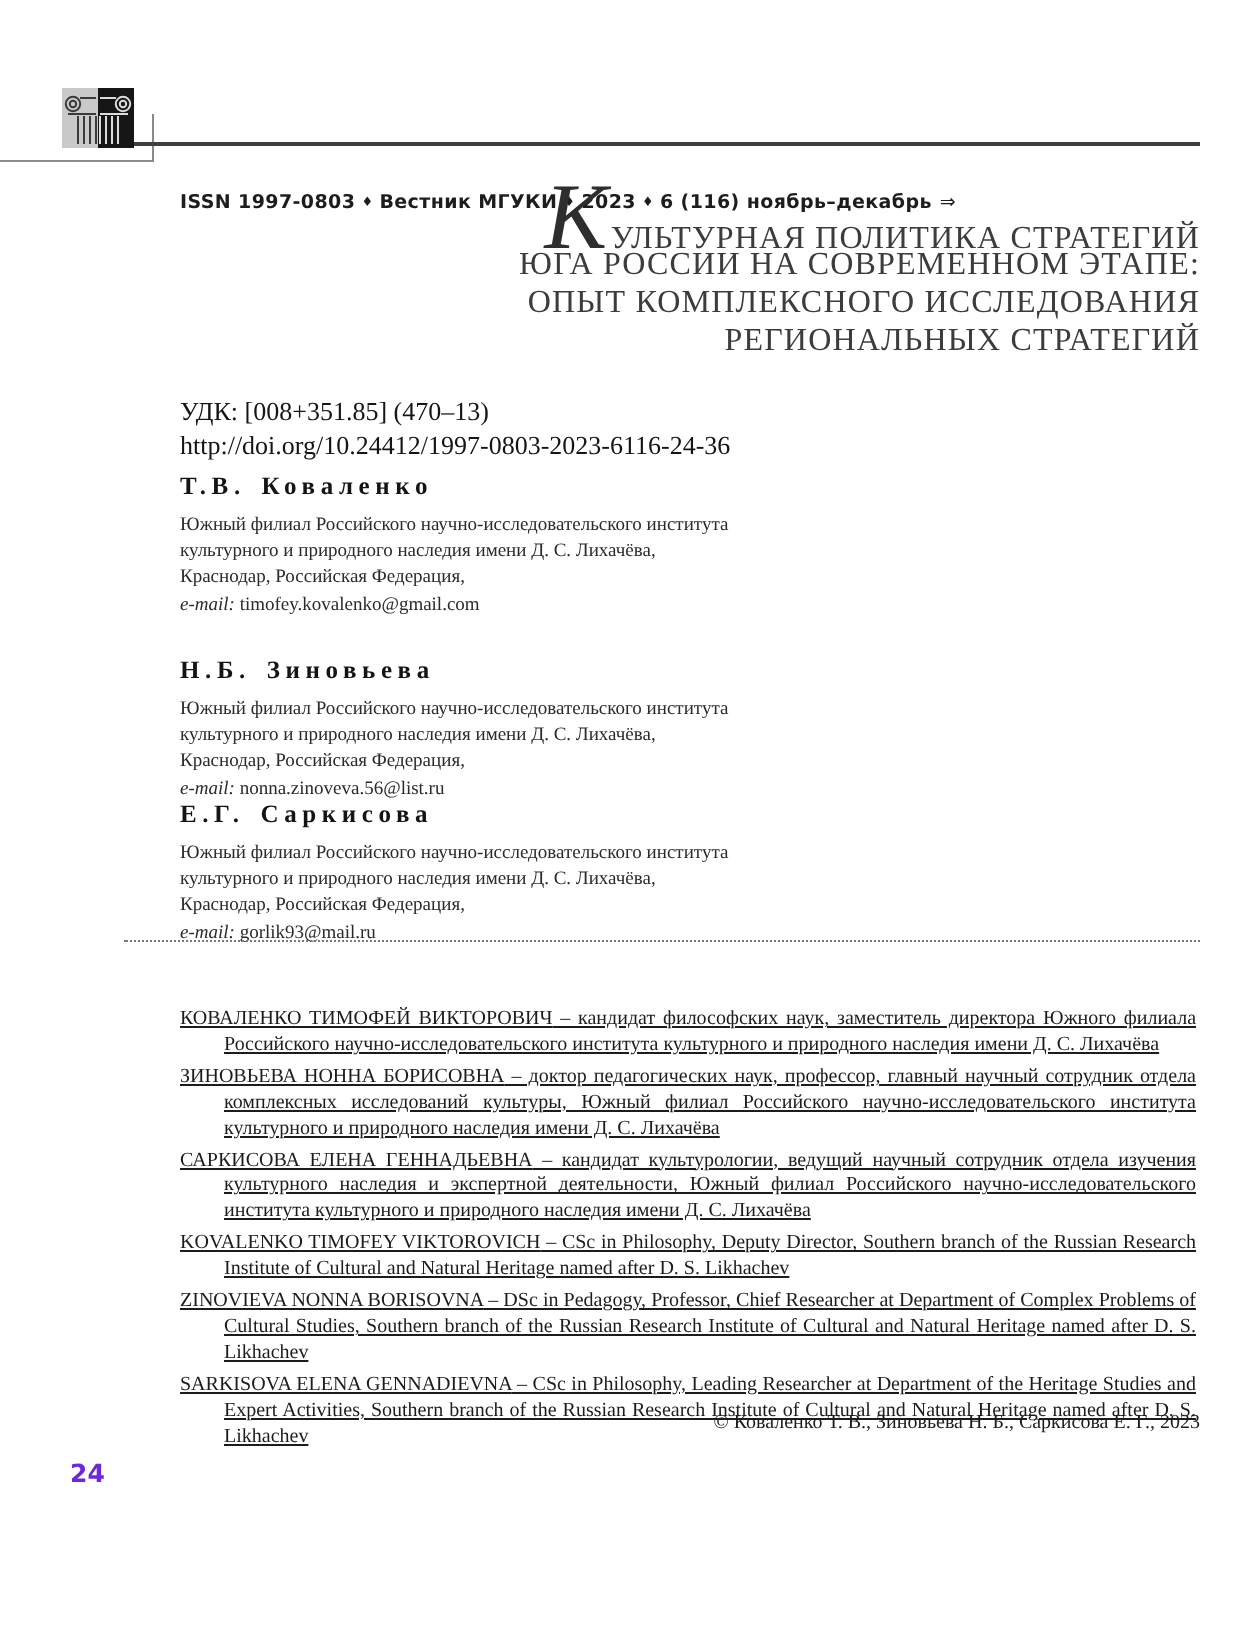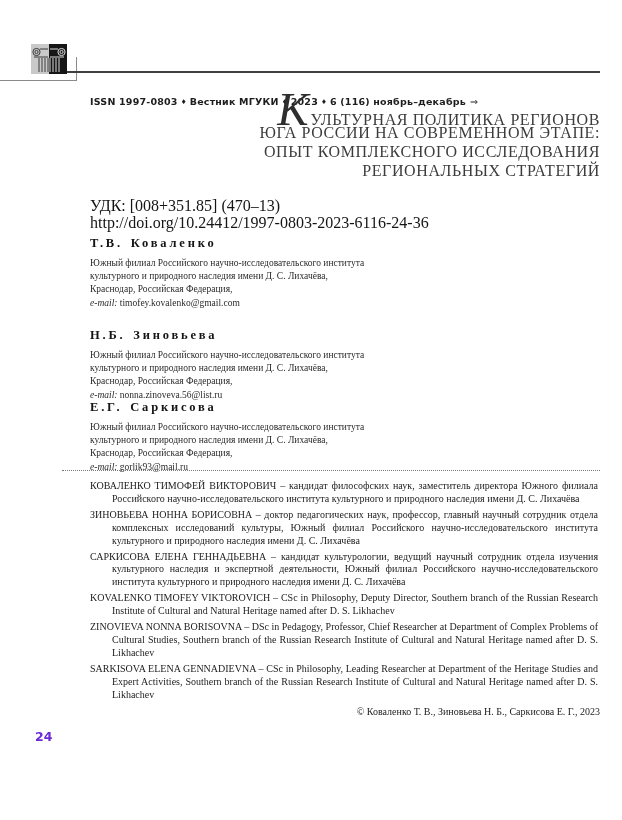--- a/index.html
+++ b/index.html
@@ -38,43 +38,43 @@
   .title .line1 {
     display:flex; justify-content:flex-end; align-items:baseline; height:37px;
   }
   .dropcap {
     font-size:47px; font-style:italic; line-height:1; letter-spacing:0;
     color:#2e2e2e; margin-right:2px;
   }
 
   
   .meta {
-    position:absolute; left:90px; top:197px; font-size:16px; line-height:17px; color:#151515;
+    position:absolute; left:90px; top:197px; font-size:13px; line-height:17px; color:#151515;
   }
   .doi { color:#151515; text-decoration:none; }
 
   
   .author { position:absolute; left:90px; }
   .author-name {
     font-weight:bold; font-size:12.5px; letter-spacing:2.8px; word-spacing:2px;
     color:#141414; margin-bottom:6px;
   }
   .affil-line { font-size:9.5px; line-height:13.2px; color:#2a2a2a; }
   .email-label { font-style:italic; }
 
   
   .dotted {
     position:absolute; left:62px; right:22px; top:470px;
     border-top:1px dotted #7a7a7a; height:0;
   }
 
   
   .bios {
-    position:absolute; left:90px; right:24px; top:480px;
-    font-size:10px; line-height:12.9px; text-align:justify; color:#1c1c1c;
+    position:absolute; left:90px; right:24px; top:504px;
+    font-size:10px; line-height:12.9px; text-align:justify; color:#1c1c1c;text-decoration:underline;
   }
   .bio { padding-left:22px; text-indent:-22px; margin:0 0 3px 0; }
 
   .copyright {
     position:absolute; right:22px; top:706px; font-size:10px; color:#1c1c1c;
   }
 
   .page-num {
     position:absolute; left:35px; top:729px;
     font-family:"DejaVu Sans", sans-serif; font-weight:bold; font-size:12.5px; color:#6d28d9;
@@ -110,21 +110,21 @@
   </svg>
 </div>
 
 <div class="header-text">
   <span>ISSN 1997-0803</span><span class="sep">♦</span><span>Вестник МГУКИ</span><span class="sep">♦</span><span>2023</span><span class="sep">♦</span><span>6 (116) ноябрь–декабрь</span><span class="arrow">⇒</span>
 </div>
 
 <div class="title">
   <div class="line1">
     <span class="dropcap">К</span>
-      <span>УЛЬТУРНАЯ ПОЛИТИКА РЕГИОНОВ</span>
+      <span>УЛЬТУРНАЯ ПОЛИТИКА СТРАТЕГИЙ</span>
   </div>
   <div class="line">ЮГА РОССИИ НА СОВРЕМЕННОМ ЭТАПЕ:</div>
   <div class="line">ОПЫТ КОМПЛЕКСНОГО ИССЛЕДОВАНИЯ</div>
   <div class="line">РЕГИОНАЛЬНЫХ СТРАТЕГИЙ</div>
 </div>
 
 <div class="meta">
   <div>УДК: [008+351.85] (470–13)</div>
   <div class="doi">http://doi.org/10.24412/1997-0803-2023-6116-24-36</div>
 </div>

